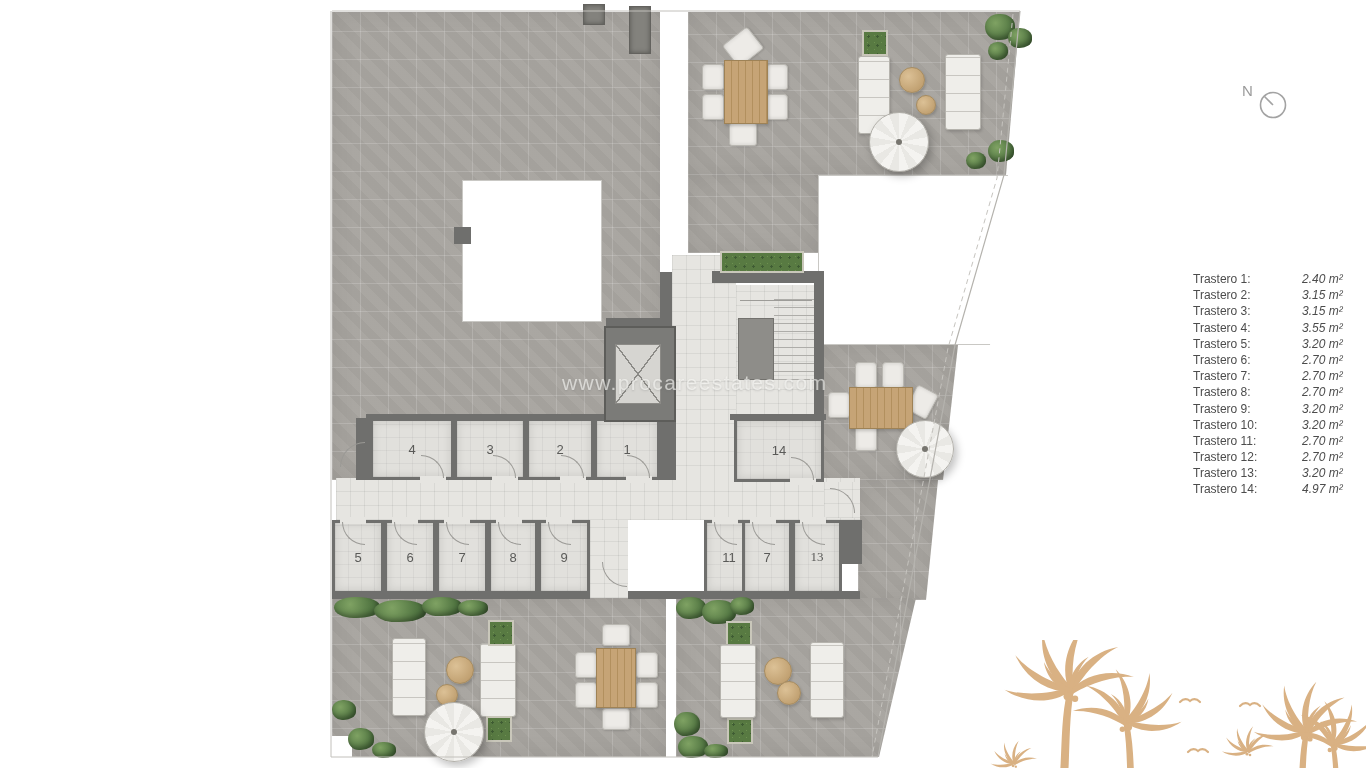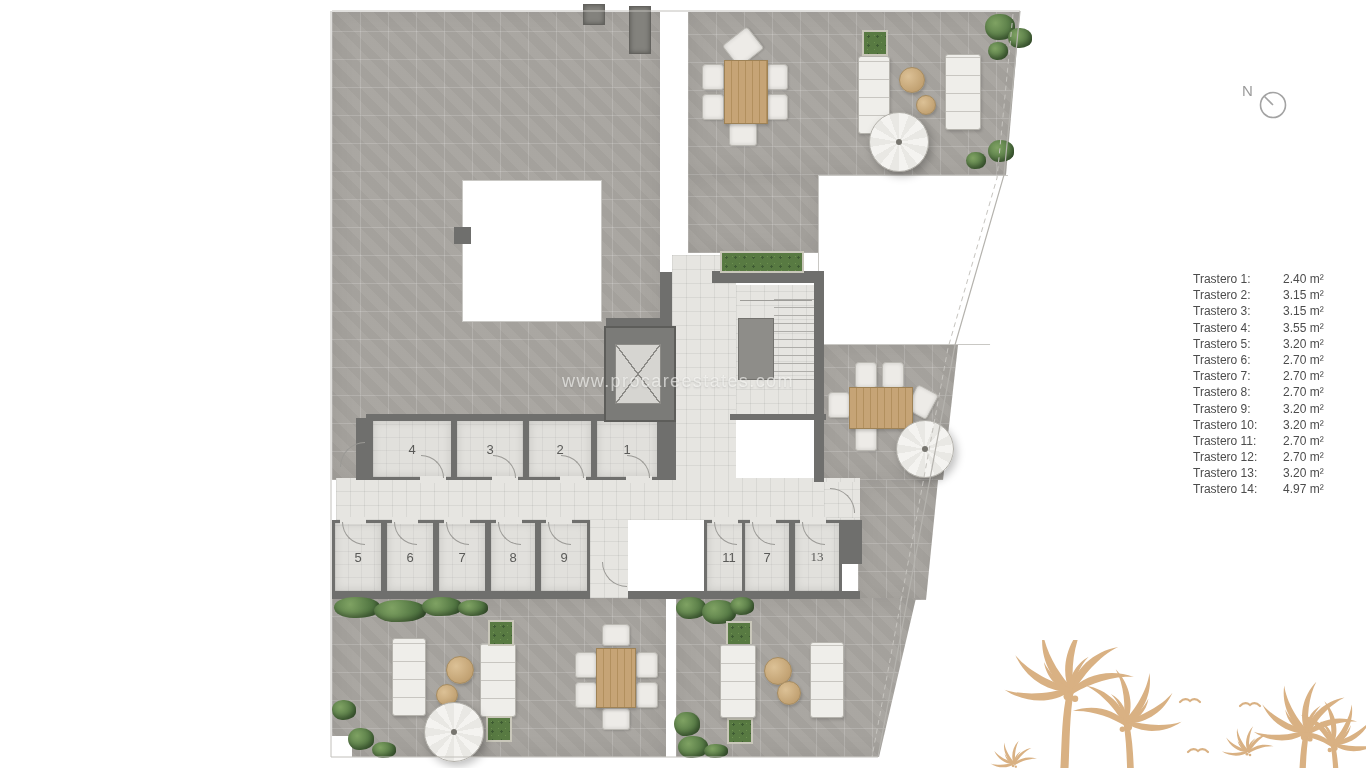--- a/index.html
+++ b/index.html
@@ -69,26 +69,26 @@
   .elevcar{position:absolute;left:9px;top:16px;width:44px;height:58px;background:#d6d5d1;
        background-image:
         linear-gradient(to top right,transparent calc(50% - .7px),#8b8a86 calc(50% - .7px) calc(50% + .7px),transparent calc(50% + .7px)),
         linear-gradient(to bottom right,transparent calc(50% - .7px),#8b8a86 calc(50% - .7px) calc(50% + .7px),transparent calc(50% + .7px));
        border:1px solid #8b8a86;}
   .score{position:absolute;background:#8e8d89;border:1px solid #73726e;z-index:5;}
   .treads{position:absolute;z-index:5;
        background-image:repeating-linear-gradient(0deg,#aeada9 0 1px,transparent 1px 8px);}
 
   
-  .wm{position:absolute;z-index:9;font-size:18px;letter-spacing:1.4px;color:rgba(251,251,249,.62);
+  .wm{position:absolute;z-index:9;font-size:21px;letter-spacing:1.4px;color:rgba(251,251,249,.62);
       text-shadow:0 1px 2px rgba(110,110,110,.28);white-space:nowrap;}
   .legend{position:absolute;left:1193px;top:271px;width:158px;font-size:12px;color:#4c4c4c;z-index:10;}
-  .lrow{display:flex;height:16.2px;line-height:16.2px;}
+  .lrow{display:flex;height:16.2px;line-height:16.2px;gap:19px;}
   .llabel{width:90px;}
-  .lval{flex:1;}
+  .lval{flex:1;font-style:italic;}
   .north{position:absolute;left:1242px;top:82px;width:48px;height:42px;z-index:10;}
   .north .nlbl{position:absolute;left:0;top:0;font-size:15px;color:#9b9b9b;}
   svg{display:block;}
   .bounds{position:absolute;left:0;top:0;z-index:7;pointer-events:none;}
   .palms{position:absolute;left:980px;top:640px;z-index:10;}
 </style>
 </head>
 <body>
 
 <div class="screen">
@@ -138,20 +138,23 @@
   <div class="room door-b" style="left:454px;top:418px;width:72px;height:62px;">
       <span>3</span>
     </div>
   <div class="room door-b" style="left:526px;top:418px;width:68px;height:62px;">
       <span>2</span>
     </div>
   <div class="room door-b" style="left:594px;top:418px;width:66px;height:62px;">
       <span>1</span>
     </div>
   <div class="wall" style="left:658px;top:418px;width:18px;height:62px;z-index:4;"></div>
+  <div class="room door-b" style="left:734px;top:418px;width:90px;height:64px;">
+      <span>14</span>
+    </div>
   <div class="wall" style="left:356px;top:418px;width:14px;height:62px;z-index:4;"></div>
 
   <div class="room door-t" style="left:332px;top:520px;width:52px;height:74px;">
       <span>5</span>
     </div>
   <div class="room door-t" style="left:384px;top:520px;width:52px;height:74px;">
       <span>6</span>
     </div>
   <div class="room door-t" style="left:436px;top:520px;width:52px;height:74px;">
       <span>7</span>

